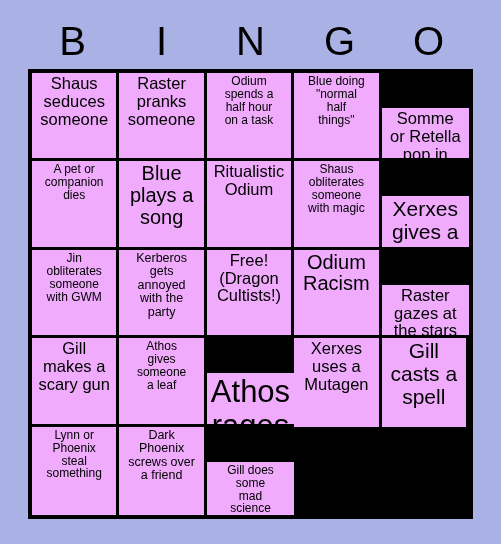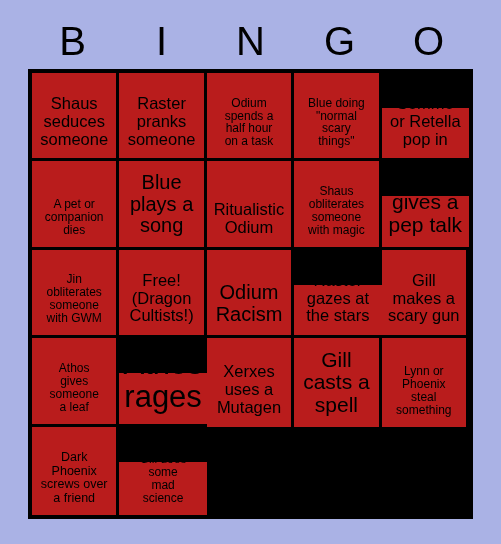--- a/index.html
+++ b/index.html
@@ -47,28 +47,28 @@
     box-sizing: border-box;
     border: 4px solid #000000;
     display: grid;
     grid-template-columns: repeat(5, 1fr);
     grid-template-rows: repeat(5, 1fr);
     background: #000000;
     gap: 0px;
   }
   .cell {
     position: relative;
-    background: #b91c1c;
+    background: #f0abfc;
     border-right: 3px solid #000000;
     border-bottom: 3px solid #000000;
     box-sizing: border-box;
     display: flex;
-    align-items: flex-end;
+    align-items: flex-start;
     justify-content: center;
-    padding: 10px 3px;
+    padding: 2px 3px;
     overflow: hidden;
   }
   .cell.col-last { border-right: none; margin-top: 35px; }
   .cell.row-last { border-bottom: none; }
   .cell-text {
     text-align: center;
     color: #000000;
     line-height: 1.08;
     word-wrap: break-word;
     width: 100%;
@@ -109,21 +109,21 @@
       </div>
     <div class="cell fs-s">
         <span class="cell-text">Odium
 spends a
 half hour
 on a task</span>
       </div>
     <div class="cell fs-s">
         <span class="cell-text">Blue doing
 "normal
-scary
+half
 things"</span>
       </div>
     <div class="cell col-last fs-m">
         <span class="cell-text">Somme
 or Retella
 pop in</span>
       </div>
 
     <div class="cell fs-s">
         <span class="cell-text">A pet or
@@ -149,20 +149,27 @@
         <span class="cell-text">Xerxes
 gives a
 pep talk</span>
       </div>
 
     <div class="cell fs-s">
         <span class="cell-text">Jin
 obliterates
 someone
 with GWM</span>
+      </div>
+    <div class="cell fs-xs">
+        <span class="cell-text">Kerberos
+gets
+annoyed
+with the
+party</span>
       </div>
     <div class="cell fs-m">
         <span class="cell-text">Free!
 (Dragon
 Cultists!)</span>
       </div>
     <div class="cell fs-xl">
         <span class="cell-text">Odium
 Racism</span>
       </div>

